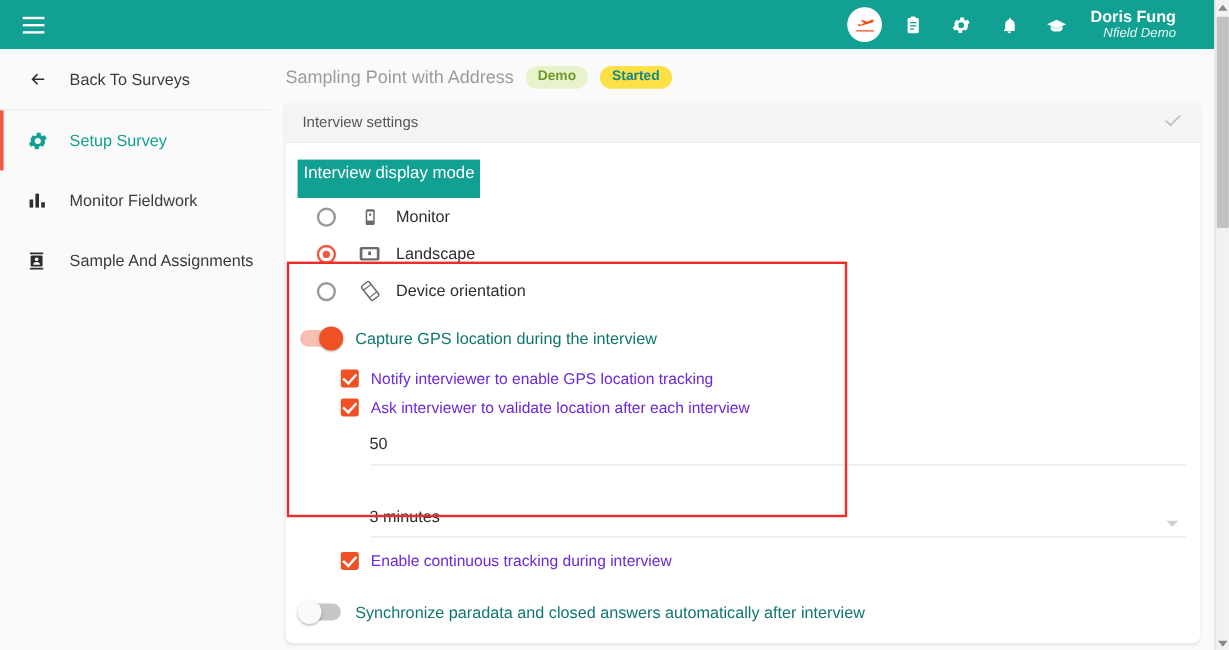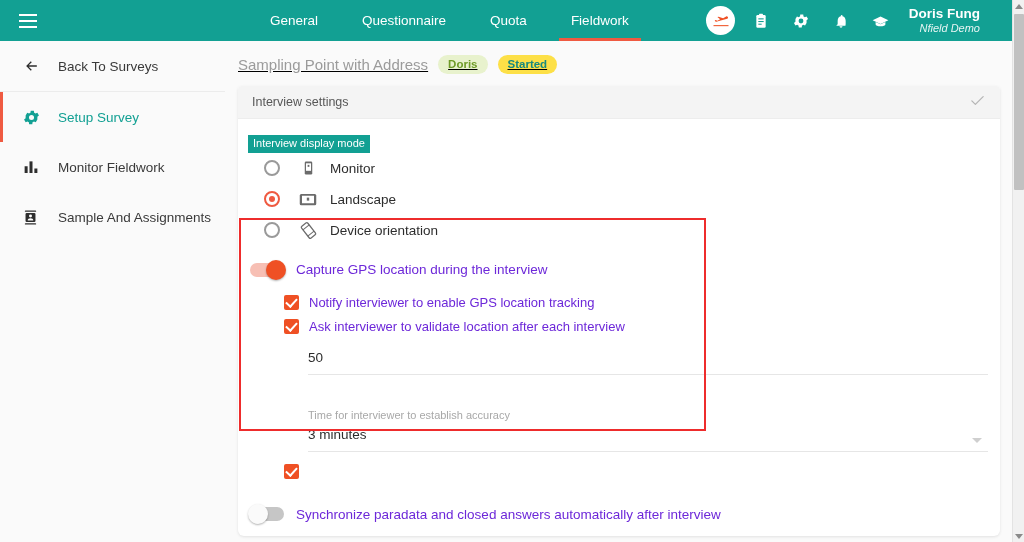--- a/index.html
+++ b/index.html
@@ -101,21 +101,20 @@
   
   .main {
     position: absolute; top: 41px; left: 225px;
     width: 787px; height: 501px;
     background: #fafafa;
     overflow: hidden;
   }
   .page-head {
     display: flex; align-items: center;
     padding: 14px 0 12px 13px;
-    text-decoration: underline;
   }
   .page-title { font-size: 15px; color: #9b9b9b; }
   .badge {
     margin-left: 10px;
     padding: 3px 10px 4px 10px;
     border-radius: 11px;
     font-size: 11.5px; font-weight: bold;
   }
   .badge-capi { background: #e8f2cd; color: #6f9b28; }
   .badge-started { background: #fde047; color: #17897f; }
@@ -144,22 +143,22 @@
     line-height: 1;
   }
   .card-body { padding: 14px 0 0 0; position: relative; }
 
   
   .section-label {
     display: inline-block;
     margin-left: 10px;
     background: #12a093;
     color: #ffffff;
-    font-size: 11px;
-    padding: 2px 5px 3px 5px;
+    font-size: 14px;
+    padding: 2px 5px 14px 5px;
     line-height: 1.15;
   }
 
   
   .radio-row {
     display: flex; align-items: center;
     height: 31px;
     padding-left: 26px;
     cursor: pointer;
   }
@@ -201,21 +200,21 @@
   }
   .switch.on { background: #f7bfb4; }
   .switch.off { background: #c6c6c6; }
   .knob {
     position: absolute; top: -3px;
     width: 20px; height: 20px; border-radius: 50%;
     box-shadow: 0 1px 2px rgba(0,0,0,0.3);
   }
   .switch.on .knob { right: -2px; background: #ef5024; }
   .switch.off .knob { left: -2px; background: #fafafa; }
-  .toggle-label { margin-left: 12px; font-size: 13.5px; color: #6d28d9; }
+  .toggle-label { margin-left: 12px; font-size: 13.5px; color: #0f766e; }
 
   
   .check-row {
     display: flex; align-items: center;
     height: 24px;
     padding-left: 46px;
     cursor: pointer;
   }
   .checkbox {
     position: relative;
@@ -285,34 +284,20 @@
 
 <div class="topbar">
   <div class="hamburger">
     <div class="hamburger-wrap">
       <span></span>
         <span></span>
         <span></span>
     </div>
   </div>
 
-  <div class="nav-tabs">
-    <div class="nav-tab">
-      <span>General</span>
-    </div>
-    <div class="nav-tab">
-      <span>Questionnaire</span>
-    </div>
-    <div class="nav-tab">
-      <span>Quota</span>
-    </div>
-    <div class="nav-tab active">
-      <span>Fieldwork</span>
-    </div>
-  </div>
 
   <div class="topbar-right">
     <div class="icon-btn">
       <div class="plane-circle">
         <svg width="18" height="18" viewBox="0 0 24 24" aria-hidden="true">
           <path d="M2 17.5h20v1.4H2z" fill="#ef5024"></path>
           <path d="M3.2 13.6l17-4.6c1.1-.3 1.6-1.6.9-2.5-.5-.7-1.4-.9-2.2-.5l-4.1 2.2-6.1-1.9-1.5.4 3.6 2.9-3.5 1.9-2.6-.7-1.2.4 1.7 1.4z" fill="#ef5024"></path>
         </svg>
       </div>
     </div>
@@ -395,21 +380,21 @@
       </svg>
     </span>
     <span class="si-label">Sample And Assignments</span>
   </div>
 </div>
 
 <div class="main">
 
   <div class="page-head">
     <div class="page-title">Sampling Point with Address</div>
-    <div class="badge badge-capi">Doris</div>
+    <div class="badge badge-capi">Demo</div>
     <div class="badge badge-started">Started</div>
   </div>
 
   <div class="card">
     <div class="card-head">
       <span>Interview settings</span>
       <span class="chk">
         <svg width="17" height="17" viewBox="0 0 24 24" aria-hidden="true">
           <path d="M4 12.5l5 5L20 6.5" stroke="#b6b6b6" stroke-width="1.8" fill="none" stroke-linecap="round" stroke-linejoin="round"></path>
         </svg>
@@ -482,27 +467,27 @@
         <span class="check-label">Ask interviewer to validate location after each interview</span>
       </div>
 
       <div class="field">
         <div class="field-value">50</div>
       </div>
 
       <div class="field-spacer"></div>
 
       <div class="field">
-        <div class="field-label">Time for interviewer to establish accuracy</div>
         <div class="field-value">3 minutes</div>
         <span class="field-caret"></span>
       </div>
 
       <div class="check-row" style="margin-top:7px;">
         <span class="checkbox"></span>
+        <span class="check-label">Enable continuous tracking during interview</span>
       </div>
 
       <div class="toggle-row" style="margin-top:16px;">
         <span class="switch off">
             <span class="knob"></span>
           </span>
         <span class="toggle-label">Synchronize paradata and closed answers automatically after interview</span>
       </div>
 
       

